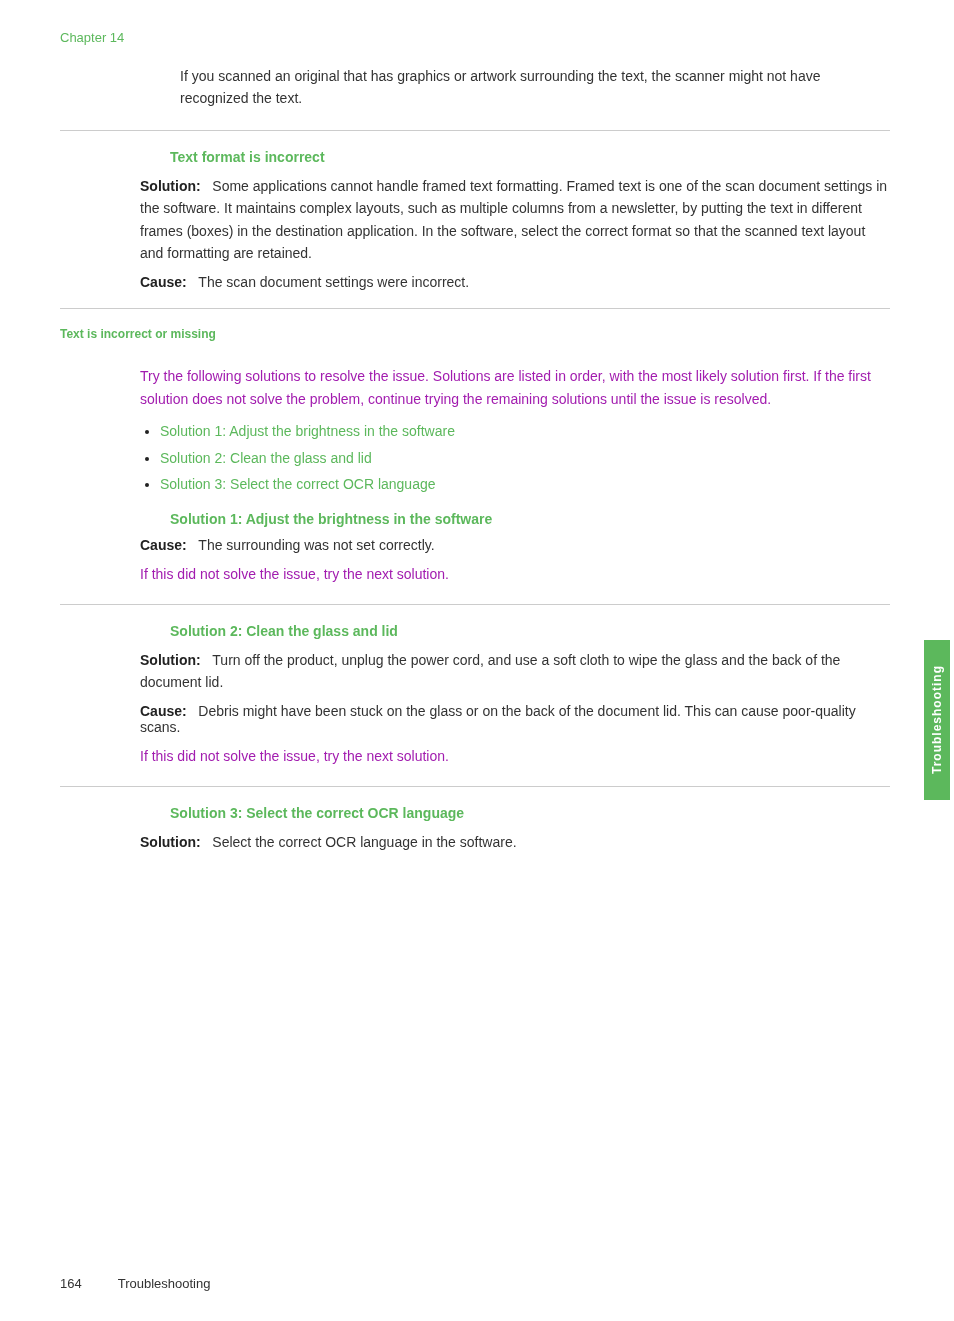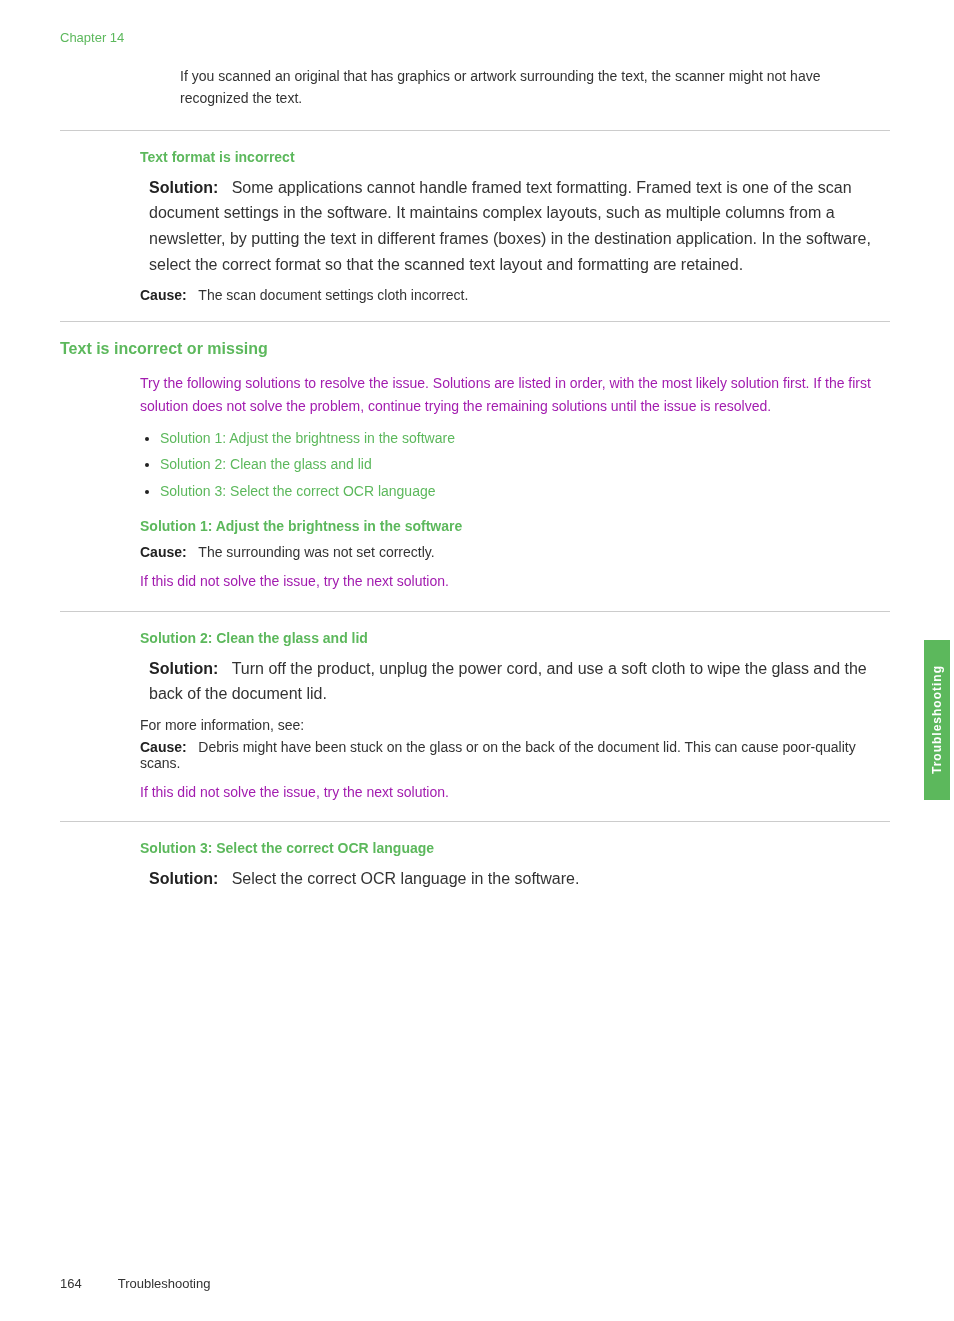--- a/index.html
+++ b/index.html
@@ -44,41 +44,40 @@
       border: none;
       border-top: 1px solid #ccc;
       margin: 18px 0;
     }
 
     .section-heading {
       color: #5cb85c;
       font-size: 14px;
       font-weight: bold;
       margin-bottom: 10px;
-      margin-left: 80px;
+      margin-left: 110px;
     }
 
     .section-heading-main {
       color: #5cb85c;
-      font-size: 16px;
+      font-size: 12px;
       font-weight: bold;
-      margin-bottom: 14px;
+      margin-bottom: 24px;
     }
 
     .solution-block {
       margin-left: 80px;
       margin-bottom: 10px;
     }
 
     .solution-text {
-      font-size: 16px;
+      font-size: 14px;
       line-height: 1.6;
       color: #333;
       margin-bottom: 8px;
-      margin-left: 9px;
     }
 
     .bold-label {
       font-weight: bold;
       color: #222;
     }
 
     .cause-text {
       font-size: 14px;
       color: #333;
@@ -163,21 +162,21 @@
 
     <div class="solution-block">
       <p class="solution-text">
         <span class="bold-label">Solution:</span>
         &nbsp;&nbsp;<span>Some applications cannot handle framed text formatting. Framed text is one of the scan document settings in the software. It maintains complex layouts, such as multiple columns from a newsletter, by putting the text in different frames (boxes) in the destination application. In the software, select the correct format so that the scanned text layout and formatting are retained.</span>
       </p>
     </div>
 
     <p class="cause-text">
       <span class="bold-label">Cause:</span>
-      &nbsp;&nbsp;<span>The scan document settings cloth incorrect.</span>
+      &nbsp;&nbsp;<span>The scan document settings were incorrect.</span>
     </p>
   </div>
 
   <hr class="divider">
 
   <div class="main-section">
     <div class="section-heading-main">Text is incorrect or missing</div>
 
     <p class="body-paragraph">Try the following solutions to resolve the issue. Solutions are listed in order, with the most likely solution first. If the first solution does not solve the problem, continue trying the remaining solutions until the issue is resolved.</p>
 
@@ -211,21 +210,20 @@
   <div class="main-section sub-section" id="solution2">
     <div class="section-heading">Solution 2: Clean the glass and lid</div>
 
     <div class="solution-block">
       <p class="solution-text">
         <span class="bold-label">Solution:</span>
         &nbsp;&nbsp;<span>Turn off the product, unplug the power cord, and use a soft cloth to wipe the glass and the back of the document lid.</span>
       </p>
     </div>
 
-    <p class="see-also-label">For more information, see:</p>
 
 
     <p class="cause-text">
       <span class="bold-label">Cause:</span>
       &nbsp;&nbsp;<span>Debris might have been stuck on the glass or on the back of the document lid. This can cause poor-quality scans.</span>
     </p>
 
     <p class="body-paragraph">If this did not solve the issue, try the next solution.</p>
   </div>
 

